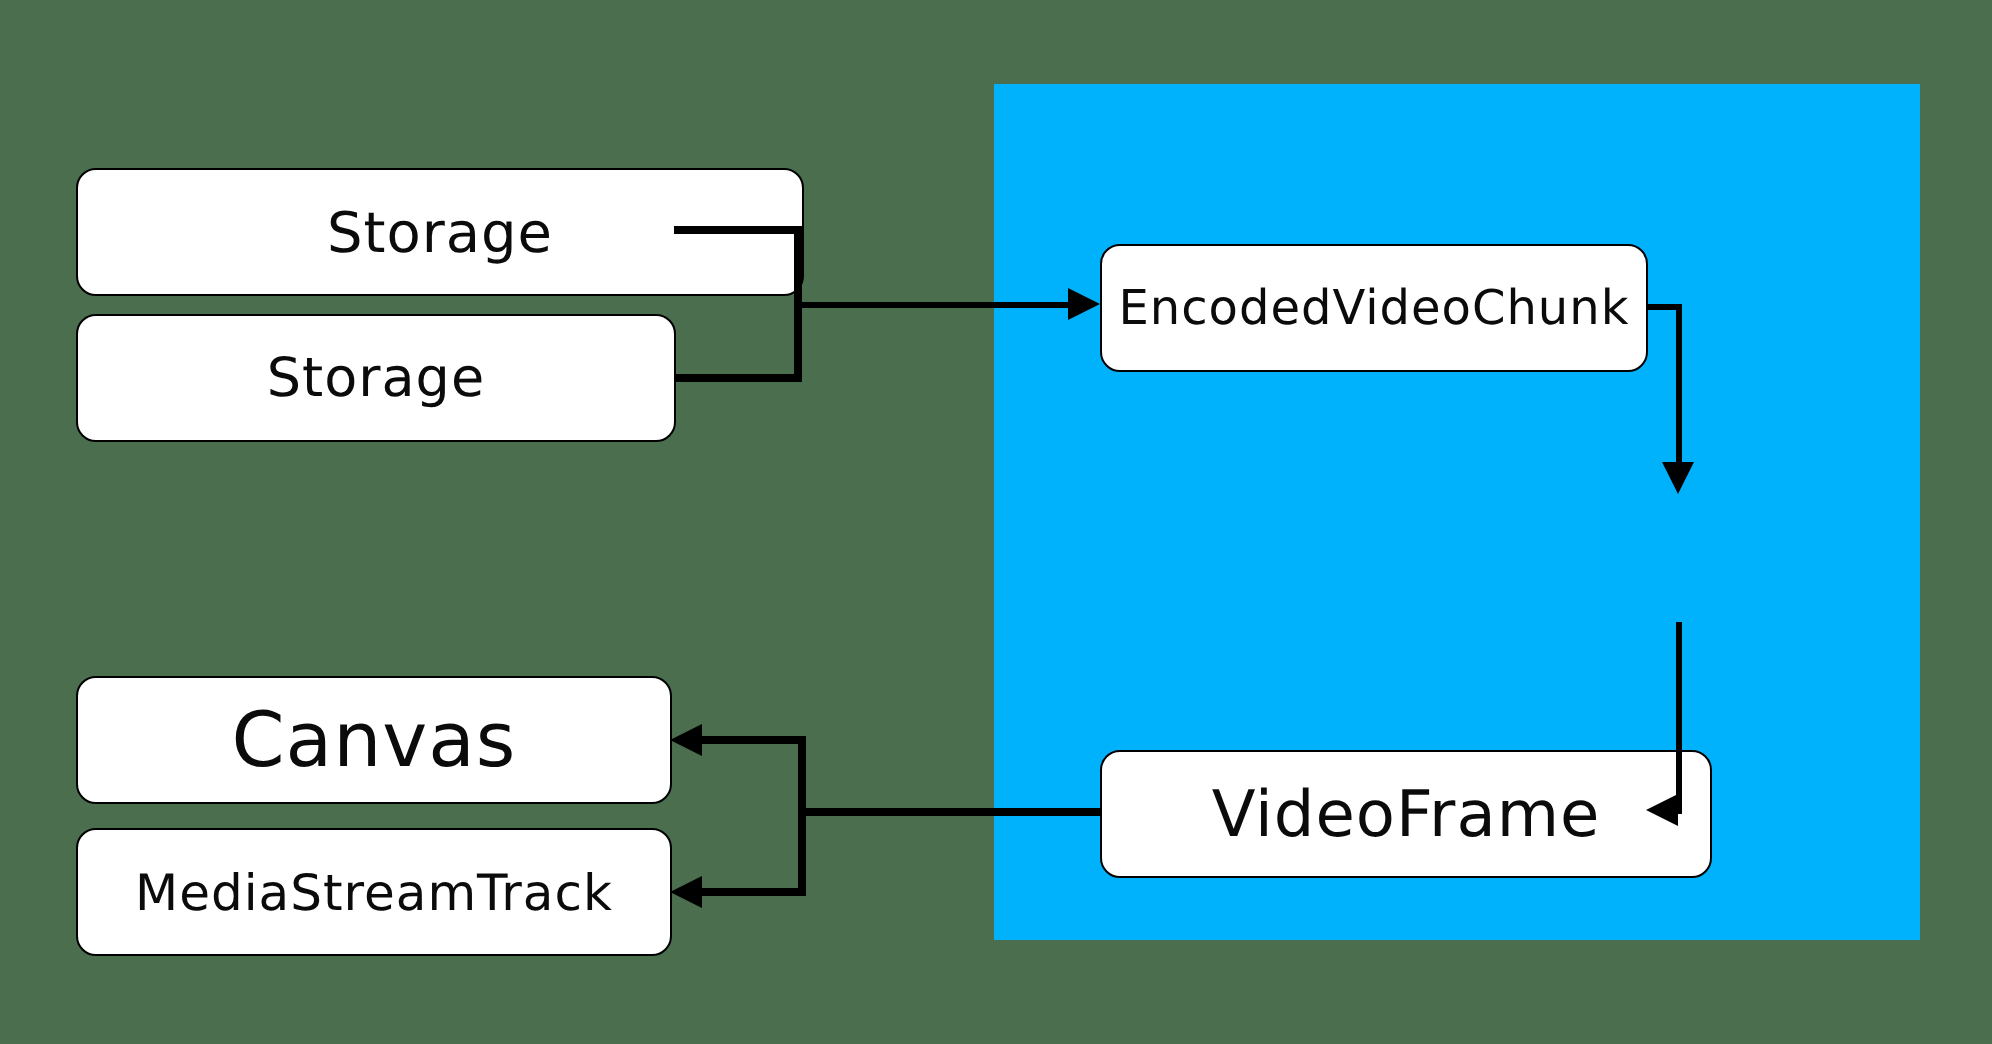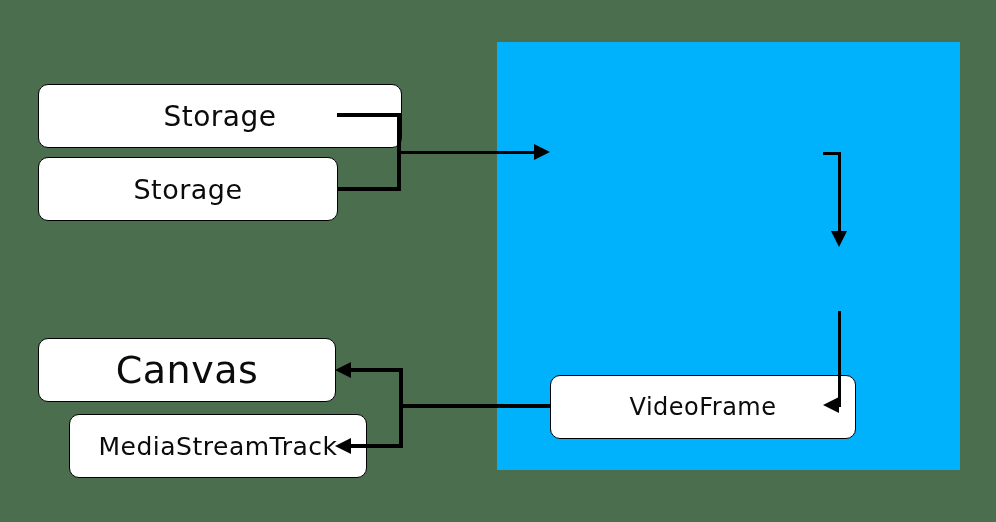--- a/index.html
+++ b/index.html
@@ -21,23 +21,23 @@
     background:var(--panel);
   }
   .node{
     position:absolute;display:flex;align-items:center;justify-content:center;
     background:var(--node-fill);border:1px solid var(--line);border-radius:10px;
     box-sizing:border-box;letter-spacing:0.5px;white-space:nowrap;
   }
   #n-storage {left:38px; top:84px; width:364px;height:64px;font-size:28px;}
   #n-network {left:38px; top:157px;width:300px;height:64px;font-size:27px;}
   #n-canvas  {left:38px; top:338px;width:298px;height:64px;font-size:38px;}
-  #n-mst     {left:38px; top:414px;width:298px;height:64px;font-size:25px;margin-left:31px;}
+  #n-mst     {left:38px; top:414px;width:298px;height:64px;font-size:25px;}
   #n-evc     {left:550px;top:122px;width:274px;height:64px;font-size:24px;}
-  #n-vf      {left:550px;top:375px;width:306px;height:64px;font-size:24px;}
+  #n-vf      {left:550px;top:375px;width:306px;height:64px;font-size:32px;}
   #n-vd      {left:728px;top:248px;width:225px;height:63px;font-size:27px;
               background:var(--decoder-fill);border:2px solid var(--line);border-radius:0;}
   .line{position:absolute;background:var(--line);}
   .ah{position:absolute;width:0;height:0;}
   .ah-right{border-left:16px solid var(--line);border-top:8px solid transparent;border-bottom:8px solid transparent;}
   .ah-left {border-right:16px solid var(--line);border-top:8px solid transparent;border-bottom:8px solid transparent;}
   .ah-down {border-top:16px solid var(--line);border-left:8px solid transparent;border-right:8px solid transparent;}
 
   
   #e-storage-out {left:337px;top:113px;width:64px;height:4px;}
@@ -67,20 +67,23 @@
 <div class="stage">
 
   <div class="panel"></div>
 
   <div class="node" id="n-storage">
     <span>Storage</span>
   </div>
   <div class="node" id="n-network">
     <span>Storage</span>
   </div>
+  <div class="node" id="n-evc">
+    <span>EncodedVideoChunk</span>
+  </div>
   <div class="node" id="n-vf">
     <span>VideoFrame</span>
   </div>
   <div class="node" id="n-canvas">
     <span>Canvas</span>
   </div>
   <div class="node" id="n-mst">
     <span>MediaStreamTrack</span>
   </div>
 

